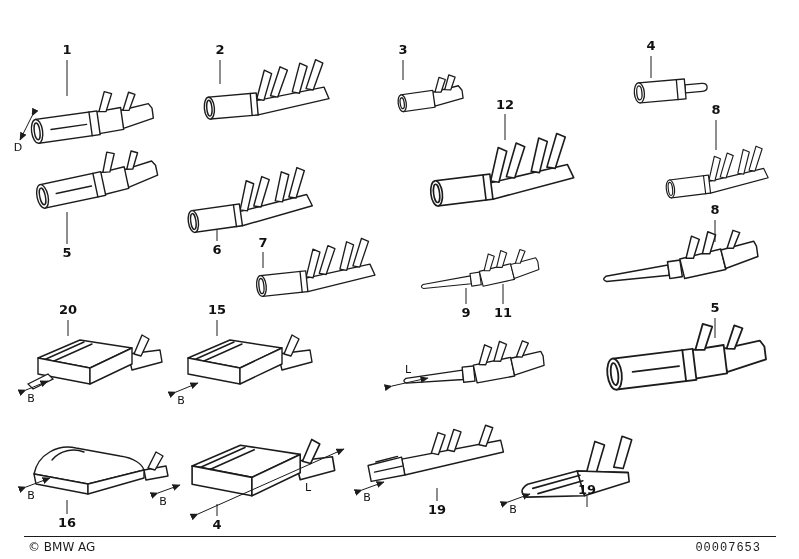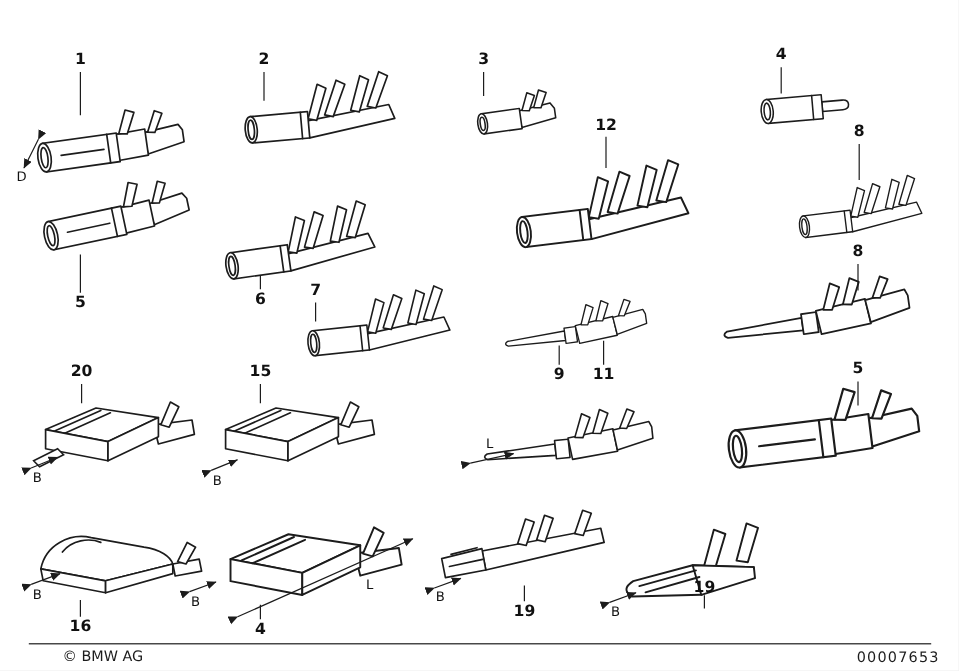--- a/index.html
+++ b/index.html
@@ -12,22 +12,22 @@
   .callout{
     position:absolute;transform:translateX(-50%);
     font-size:13px;font-weight:bold;line-height:14px;color:#111;
     cursor:pointer;user-select:none;
   }
   .dim{
     position:absolute;transform:translateX(-50%);
     font-size:11px;line-height:12px;color:#111;
   }
   .footer-rule{position:absolute;left:24px;top:536px;width:752px;height:1px;background:#1c1c1c;}
-  .copyright{position:absolute;left:28px;top:540px;font-size:12px;margin-left:24px;}
-  .docnum{position:absolute;right:16px;top:541px;font-size:12px;letter-spacing:1px;}
+  .copyright{position:absolute;left:28px;top:540px;font-size:12px;}
+  .docnum{position:absolute;right:38px;top:541px;font-size:12px;letter-spacing:1px;font-family:Liberation Mono, monospace;}
 </style>
 </head>
 <body>
 
 <div id="canvas">
 
   <svg width="799" height="559" viewBox="0 0 799 559">
     <defs>
       <marker id="arr" markerWidth="9" markerHeight="9" refX="7.5" refY="3.5" orient="auto">
         <path d="M0,0 L8,3.5 L0,7 Z" fill="#1c1c1c"></path>

